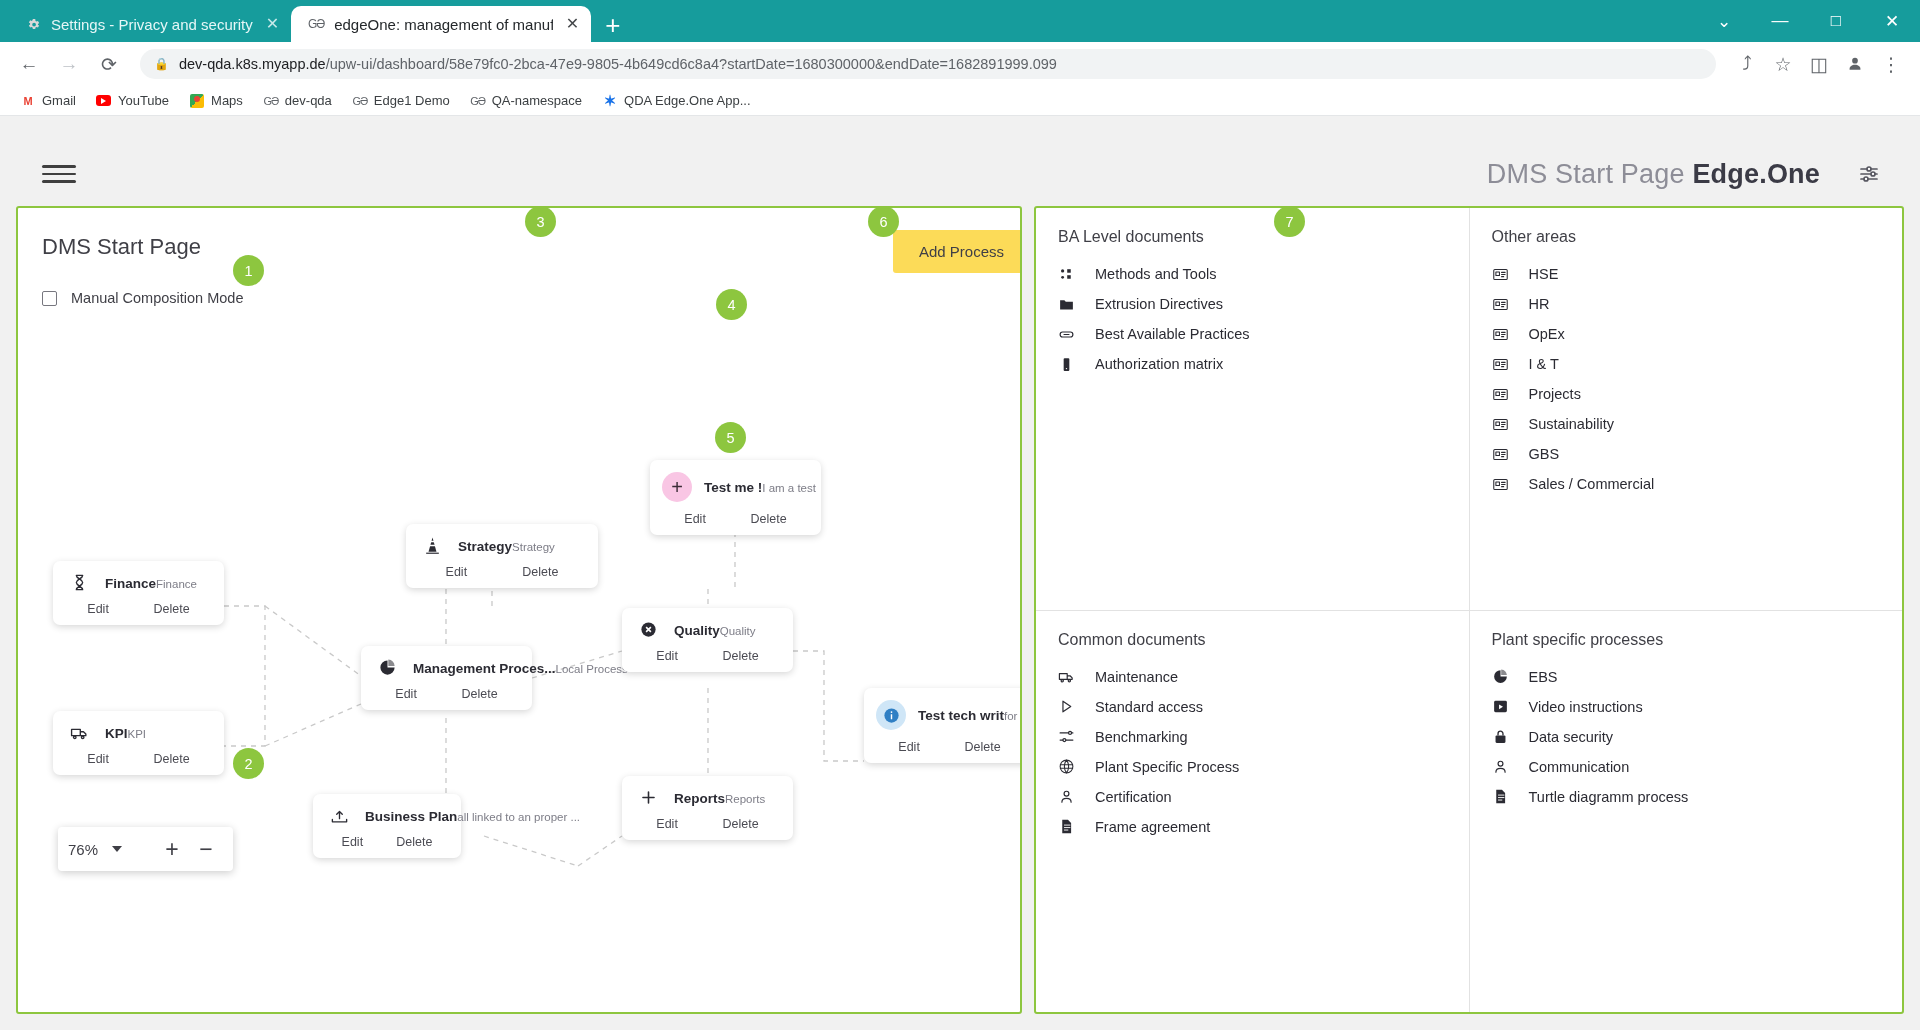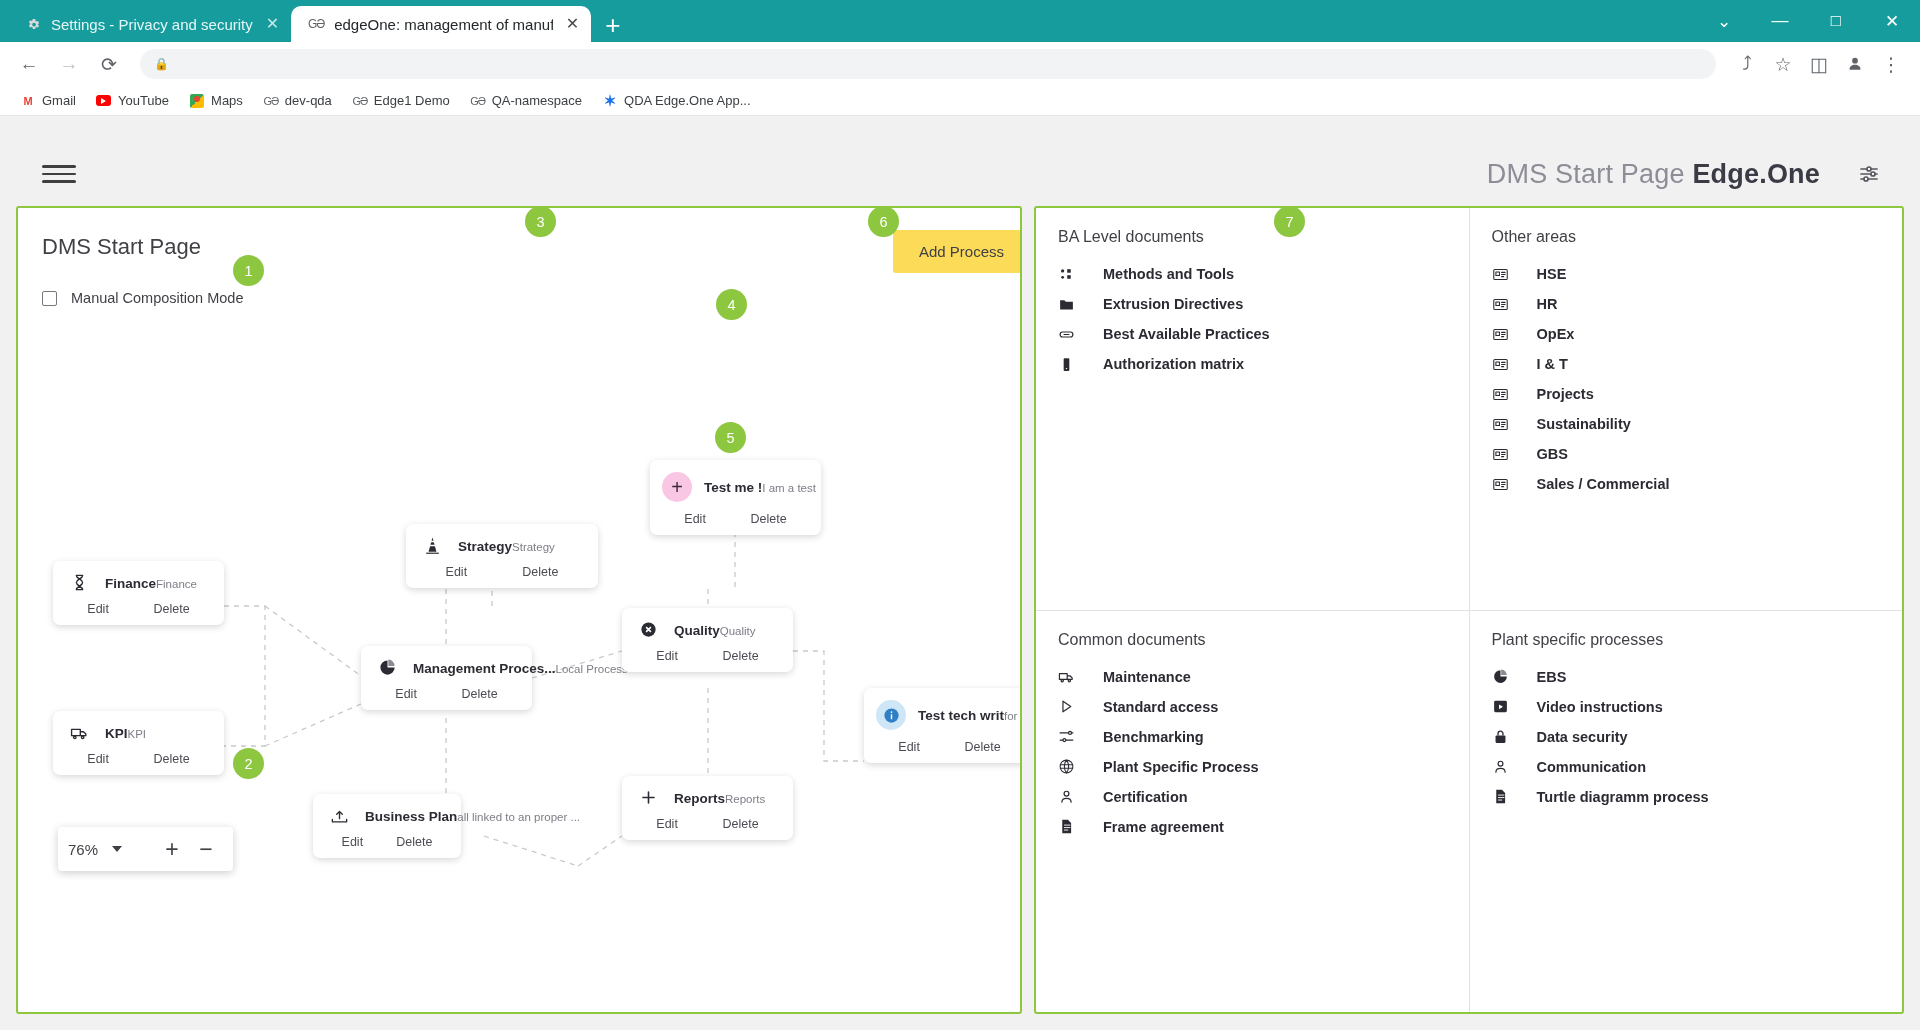--- a/index.html
+++ b/index.html
@@ -76,21 +76,21 @@
   .caret { margin-left:14px; width:0;height:0;border-left:5px solid transparent;border-right:5px solid transparent;border-top:6px solid #3f3f46; }
   .zsep { flex:1; }
   .zbtn { font-size:23px; color:#3f3f46; width:34px; text-align:center; line-height:1; }
 
   
   .rrow { display:flex; flex:1; }
   .rrow.top { border-bottom:1px solid #e2e2e2; }
   .rcol { flex:1; padding:20px 22px 16px 22px; }
   .rcol + .rcol { border-left:1px solid #e2e2e2; }
   .rhdr { font-size:16px; color:#3f3f46; margin-bottom:13px; }
-  .ritem { display:flex; align-items:center; gap:28px; padding:5.5px 0;font-weight:bold; }
+  .ritem { display:flex; align-items:center; gap:20px; padding:5.5px 0; }
   .ritem-ico { width:17px; flex:0 0 17px; display:flex; align-items:center; justify-content:center; color:#2b2b33; }
   .ritem-lbl { font-size:14.5px; color:#2b2b33; }
 
   
   .badge { position:absolute; width:31px; height:31px; border-radius:50%; background:#8dc63f; color:#fff;
            display:flex; align-items:center; justify-content:center; font-size:14.5px; z-index:40; }
   .addproc { position:absolute; background:#fcdb58; color:#3f3f46; font-size:15px;
              padding:13px 26px; border-radius:3px; }
 
   svg.edges { position:absolute; inset:0; width:100%; height:100%; pointer-events:none; }
@@ -123,20 +123,21 @@
       <div class="wc">✕</div>
     </div>
   </div>
 
   <div class="navbar">
     <div class="navbtn">←</div>
     <div class="navbtn" style="color:#bdc1c6;">→</div>
     <div class="navbtn">⟳</div>
     <div class="omnibox">
       <span class="lock">🔒</span>
+      <span class="url"><span>dev-qda.k8s.myapp.de</span><span class="dim">/upw-ui/dashboard/58e79fc0-2bca-47e9-9805-4b649cd6c8a4?startDate=1680300000&amp;endDate=1682891999.099</span></span>
     </div>
     <div class="navicons">
       <div class="navbtn">⤴</div>
       <div class="navbtn">☆</div>
       <div class="navbtn">◫</div>
       <div class="navbtn">
         <svg width="20" height="20" viewBox="0 0 24 24" fill="#5f6368">
             <circle cx="12" cy="8" r="3.4"></circle>
             <path d="M12 13c-3.6 0-6.5 2.2-6.5 4.6V19h13v-1.4C18.5 15.2 15.6 13 12 13z"></path>
           </svg>

